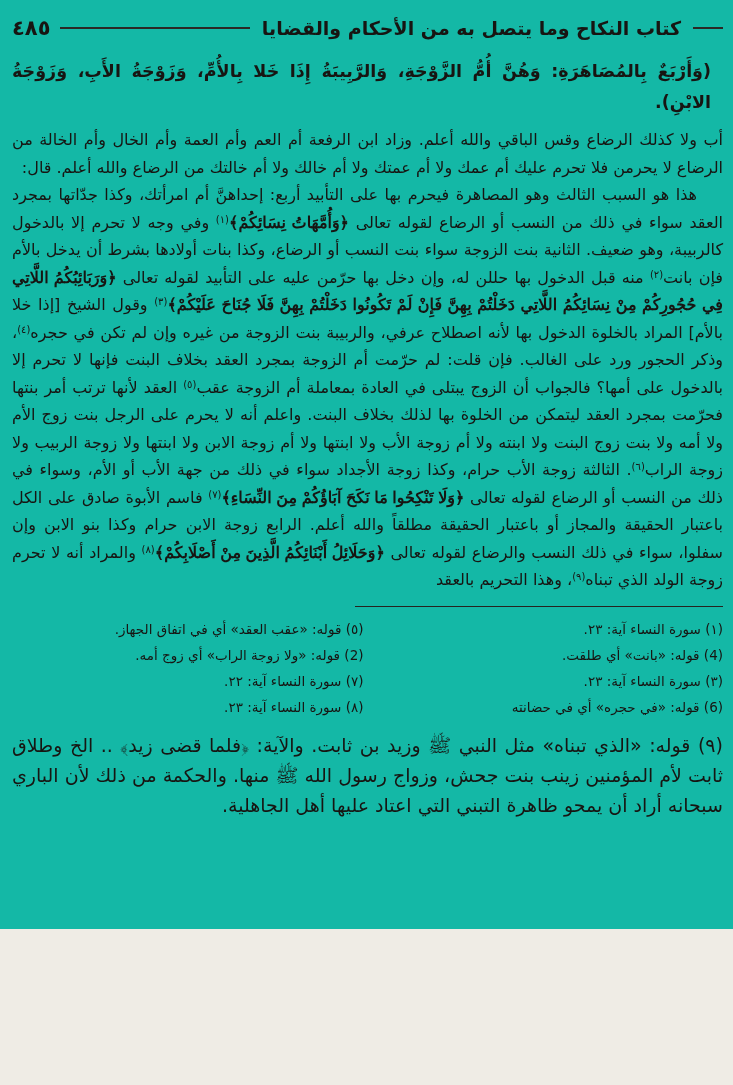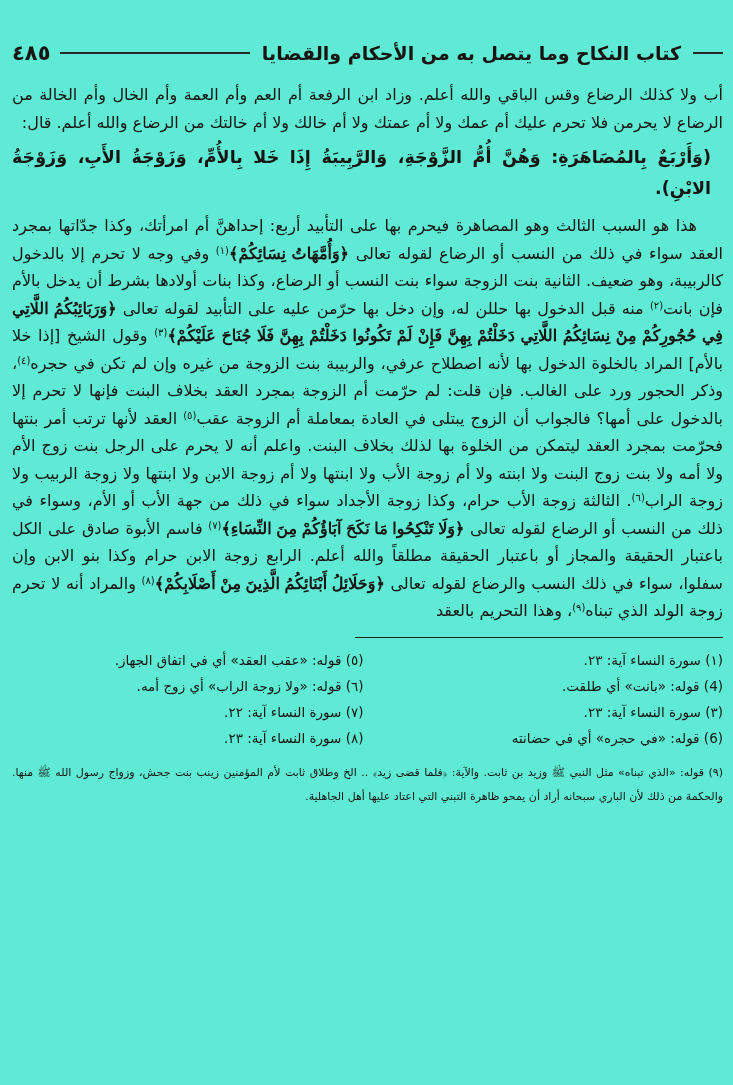--- a/index.html
+++ b/index.html
@@ -3,24 +3,24 @@
 <meta charset="utf-8">
 <style>
   html, body { margin: 0; padding: 0; }
   body {
     width: 733px; height: 1085px;
     background: #efece5;
     overflow: hidden;
     font-family: "DejaVu Sans", sans-serif;
   }
   .page {
-    width: 733px; height: 1085px;
-    background: #5eead4;
+    width: 733px; height: 929px;
+    background: #14b8a6;
     box-sizing: border-box;
-    padding: 41px 10px 0 12px;
+    padding: 16px 10px 0 12px;
     direction: rtl;
     color: #171512;
   }
   
   .header {
     direction: ltr;
     display: flex;
     align-items: center;
     gap: 10px;
     margin-bottom: 16px;
@@ -65,55 +65,55 @@
   .fn-item {
     margin: 0;
     font-size: 13.5px;
     line-height: 26px;
     text-align: right;
     white-space: nowrap;
     overflow: hidden;
   }
   .fn-full {
     margin: 10px 0 0 0;
-    font-size: 11px;
-    line-height: 24px;
+    font-size: 19px;
+    line-height: 30px;
     text-align: justify;
   }
 </style>
 </head>
 <body>
 
 <div class="page" dir="rtl">
 
   <header class="header">
     <span class="pagenum">٤٨٥</span>
     <span class="hrule long"></span>
     <span class="htitle">كتاب النكاح وما يتصل به من الأحكام والقضايا</span>
     <span class="hrule short"></span>
   </header>
 
   <main class="body" id="body-root">
+      <p class="para matn"><span class="plain">(وَأَرْبَعٌ بِالمُصَاهَرَةِ: وَهُنَّ أُمُّ الزَّوْجَةِ، وَالرَّبِيبَةُ إِذَا خَلا بِالأُمِّ، وَزَوْجَةُ الأَبِ، وَزَوْجَةُ الابْنِ).</span></p>
       <p class="para plain"><span class="plain">أب ولا كذلك الرضاع وقس الباقي والله أعلم. وزاد ابن الرفعة أم العم وأم العمة وأم الخال وأم الخالة من الرضاع لا يحرمن فلا تحرم عليك أم عمك ولا أم عمتك ولا أم خالك ولا أم خالتك من الرضاع والله أعلم. قال:</span></p>
-      <p class="para matn"><span class="plain">(وَأَرْبَعٌ بِالمُصَاهَرَةِ: وَهُنَّ أُمُّ الزَّوْجَةِ، وَالرَّبِيبَةُ إِذَا خَلا بِالأُمِّ، وَزَوْجَةُ الأَبِ، وَزَوْجَةُ الابْنِ).</span></p>
       <p class="para indent"><span class="plain">هذا هو السبب الثالث وهو المصاهرة فيحرم بها على التأبيد أربع: إحداهنَّ أم امرأتك، وكذا جدّاتها بمجرد العقد سواء في ذلك من النسب أو الرضاع لقوله تعالى </span><span class="verse">﴿وَأُمَّهَاتُ نِسَائِكُمْ﴾</span><sup class="fnref">(١)</sup><span class="plain"> وفي وجه لا تحرم إلا بالدخول كالربيبة، وهو ضعيف. الثانية بنت الزوجة سواء بنت النسب أو الرضاع، وكذا بنات أولادها بشرط أن يدخل بالأم فإن بانت</span><sup class="fnref">(٢)</sup><span class="plain"> منه قبل الدخول بها حللن له، وإن دخل بها حرّمن عليه على التأبيد لقوله تعالى </span><span class="verse">﴿وَرَبَائِبُكُمُ اللَّاتِي فِي حُجُورِكُمْ مِنْ نِسَائِكُمُ اللَّاتِي دَخَلْتُمْ بِهِنَّ فَإِنْ لَمْ تَكُونُوا دَخَلْتُمْ بِهِنَّ فَلَا جُنَاحَ عَلَيْكُمْ﴾</span><sup class="fnref">(٣)</sup><span class="plain"> وقول الشيخ [إذا خلا بالأم] المراد بالخلوة الدخول بها لأنه اصطلاح عرفي، والربيبة بنت الزوجة من غيره وإن لم تكن في حجره</span><sup class="fnref">(٤)</sup><span class="plain">، وذكر الحجور ورد على الغالب. فإن قلت: لم حرّمت أم الزوجة بمجرد العقد بخلاف البنت فإنها لا تحرم إلا بالدخول على أمها؟ فالجواب أن الزوج يبتلى في العادة بمعاملة أم الزوجة عقب</span><sup class="fnref">(٥)</sup><span class="plain"> العقد لأنها ترتب أمر بنتها فحرّمت بمجرد العقد ليتمكن من الخلوة بها لذلك بخلاف البنت. واعلم أنه لا يحرم على الرجل بنت زوج الأم ولا أمه ولا بنت زوج البنت ولا ابنته ولا أم زوجة الأب ولا ابنتها ولا أم زوجة الابن ولا ابنتها ولا زوجة الربيب ولا زوجة الراب</span><sup class="fnref">(٦)</sup><span class="plain">. الثالثة زوجة الأب حرام، وكذا زوجة الأجداد سواء في ذلك من جهة الأب أو الأم، وسواء في ذلك من النسب أو الرضاع لقوله تعالى </span><span class="verse">﴿وَلَا تَنْكِحُوا مَا نَكَحَ آبَاؤُكُمْ مِنَ النِّسَاءِ﴾</span><sup class="fnref">(٧)</sup><span class="plain"> فاسم الأبوة صادق على الكل باعتبار الحقيقة والمجاز أو باعتبار الحقيقة مطلقاً والله أعلم. الرابع زوجة الابن حرام وكذا بنو الابن وإن سفلوا، سواء في ذلك النسب والرضاع لقوله تعالى </span><span class="verse">﴿وَحَلَائِلُ أَبْنَائِكُمُ الَّذِينَ مِنْ أَصْلَابِكُمْ﴾</span><sup class="fnref">(٨)</sup><span class="plain"> والمراد أنه لا تحرم زوجة الولد الذي تبناه</span><sup class="fnref">(٩)</sup><span class="plain">، وهذا التحريم بالعقد</span></p>
     </main>
 
   <footer class="footnotes">
     <div class="fn-rule"></div>
     <div class="fn-cols">
       <div class="fn-col" id="fn-col-right">
           <p class="fn-item">(١) سورة النساء آية: ٢٣.</p>
           <p class="fn-item">(4) قوله: «بانت» أي طلقت.</p>
           <p class="fn-item">(٣) سورة النساء آية: ٢٣.</p>
           <p class="fn-item">(6) قوله: «في حجره» أي في حضانته</p>
         </div>
       <div class="fn-col" id="fn-col-left">
           <p class="fn-item">(٥) قوله: «عقب العقد» أي في اتفاق الجهاز.</p>
-          <p class="fn-item">(٦) قوله: «ولا زوجة الراب» أي زوج أمه.</p>
+          <p class="fn-item">(2) قوله: «ولا زوجة الراب» أي زوج أمه.</p>
           <p class="fn-item">(٧) سورة النساء آية: ٢٢.</p>
           <p class="fn-item">(٨) سورة النساء آية: ٢٣.</p>
         </div>
     </div>
     <p class="fn-full">(٩) قوله: «الذي تبناه» مثل النبي ﷺ وزيد بن ثابت. والآية: ﴿فلما قضى زيد﴾ .. الخ وطلاق ثابت لأم المؤمنين زينب بنت جحش، وزواج رسول الله ﷺ منها. والحكمة من ذلك لأن الباري سبحانه أراد أن يمحو ظاهرة التبني التي اعتاد عليها أهل الجاهلية.</p>
   </footer>
 
 </div>
 
 </body></html>

